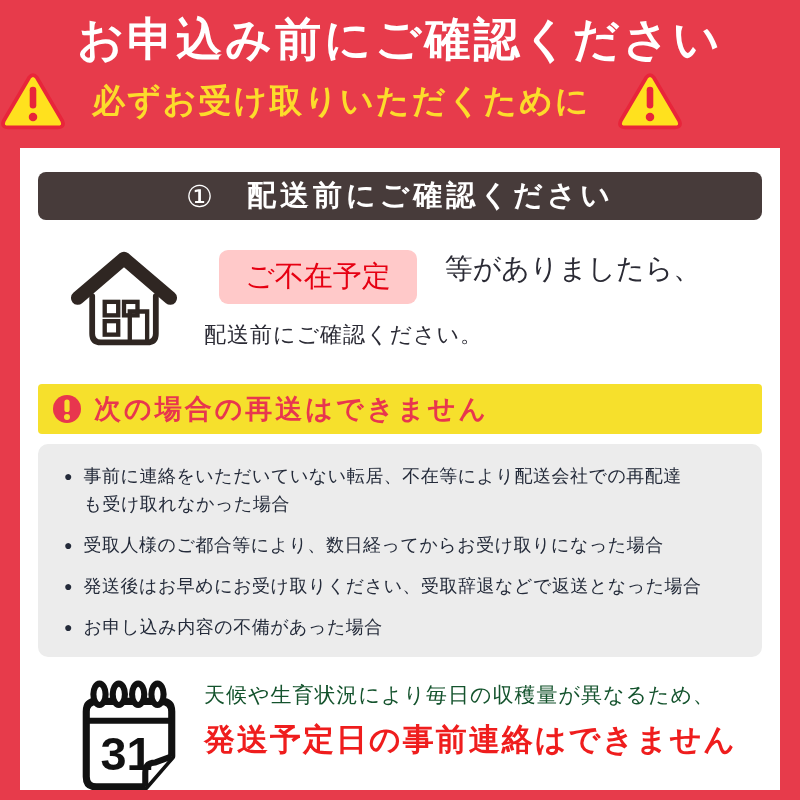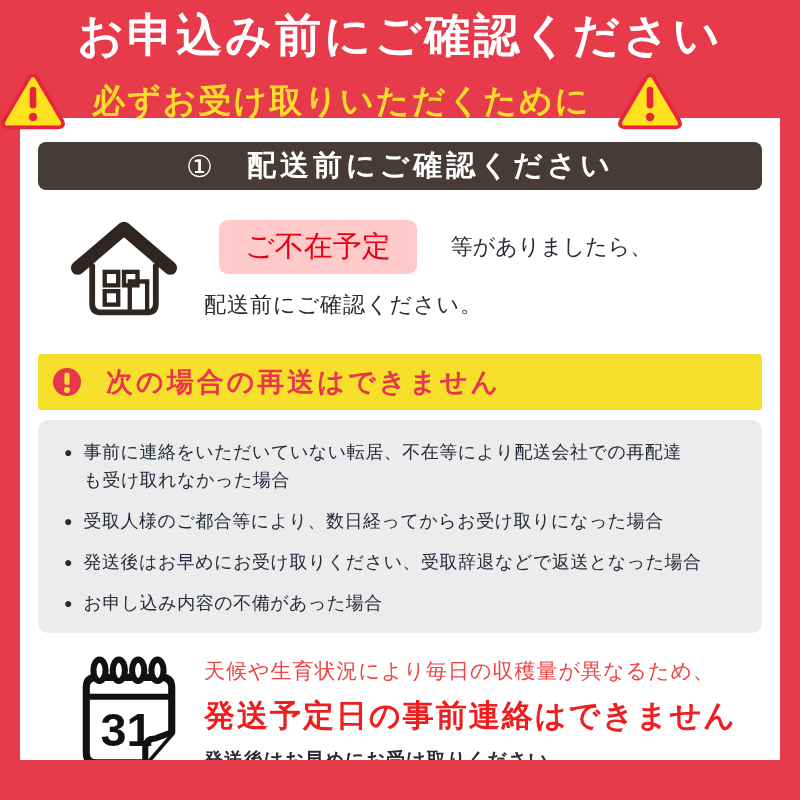--- a/index.html
+++ b/index.html
@@ -3,21 +3,21 @@
 <meta charset="utf-8">
 <style>
   html,body{margin:0;padding:0;}
   body{
     width:800px;height:800px;overflow:hidden;
     background:#e73b4b;
     font-family:"Liberation Sans","DejaVu Sans",sans-serif;
     -webkit-font-smoothing:antialiased;
   }
   
-  .top-area{height:118px;font-family:Liberation Mono, monospace;}
+  .top-area{height:148px;}
   .main-title{
     text-align:center;color:#ffffff;font-size:46px;font-weight:900;
     letter-spacing:3px;padding-top:12px;line-height:1.2;white-space:nowrap;
   }
   .subtitle-row{
     display:flex;align-items:center;justify-content:flex-start;gap:26px;margin-top:4px;
   }
   .warning-triangle{width:66px;height:60px;flex:0 0 auto;}
   .subtitle{
     color:#fcdc2b;font-size:33px;font-weight:800;letter-spacing:2px;white-space:nowrap;
@@ -30,53 +30,53 @@
   .dark-banner{
     margin-top:24px;height:48px;background:#473b3a;border-radius:8px;
     display:flex;align-items:center;justify-content:center;gap:34px;color:#ffffff;
   }
   .dark-banner .num{font-size:30px;font-weight:400;}
   .dark-banner .txt{font-size:29px;font-weight:700;letter-spacing:4px;white-space:nowrap;}
   
   .contact-row{display:flex;margin-top:24px;padding-left:28px;}
   .house-wrap{width:116px;flex:0 0 auto;}
   .contact-body{margin-left:22px;padding-top:6px;}
-  .tags-row{display:flex;align-items:center;gap:30px;padding-left:15px;}
+  .tags-row{display:flex;gap:24px;padding-left:15px;}
   .tag{
     background:#ffc9c9;border-radius:9px;height:54px;
     display:flex;align-items:center;justify-content:center;
     color:#e60012;font-size:29px;font-weight:500;padding:0 26px;white-space:nowrap;
   }
-  .tags-suffix{font-size:22px;color:#2b2b35;margin-left:4px;white-space:nowrap;}
+  .tags-suffix{font-size:28px;color:#2b2b35;margin-left:4px;white-space:nowrap;}
   .contact-line2{margin-top:16px;font-size:22px;color:#2b2b35;letter-spacing:1px;}
   
   .yellow-banner{
-    margin-top:28px;height:56px;background:#f6e02c;border-radius:4px;
-    display:flex;align-items:center;padding:0 14px;gap:24px;
+    margin-top:28px;height:50px;background:#f6e02c;border-radius:4px;
+    display:flex;align-items:center;padding:0 14px;gap:12px;
   }
   .alert-circle{width:30px;height:30px;flex:0 0 auto;}
   .yellow-banner .txt{
     color:#e8364e;font-size:27px;font-weight:800;letter-spacing:3px;white-space:nowrap;
   }
   
   .gray-panel{
     margin-top:10px;background:#ececec;border-radius:10px;padding:18px 26px 16px 26px;
   }
   .bullet{display:flex;gap:11px;margin-top:13px;}
   .bullet:first-child{margin-top:0;}
   .bullet-dot{font-size:14px;color:#242b3a;line-height:28px;flex:0 0 auto;}
   .bullet-text{
     font-size:18px;color:#242b3a;line-height:28px;letter-spacing:0.5px;
     white-space:pre-line;
   }
   
   .ship-row{display:flex;margin-top:22px;padding-left:40px;align-items:flex-start;}
   .calendar-wrap{width:102px;flex:0 0 auto;}
   .ship-body{margin-left:24px;padding-top:2px;}
-  .ship-line1{font-size:21px;color:#ef4444;letter-spacing:1px;white-space:nowrap;font-family:Liberation Mono, monospace;}
+  .ship-line1{font-size:21px;color:#14532d;letter-spacing:1px;white-space:nowrap;font-family:Liberation Mono, monospace;}
   .ship-line2{
     margin-top:10px;font-size:31px;font-weight:700;color:#ef1d1d;
     letter-spacing:2px;white-space:nowrap;
   }
   .ship-line3{
     margin-top:10px;display:inline-block;position:relative;z-index:0;
     font-size:19px;font-weight:700;color:#2b2b35;letter-spacing:1px;white-space:nowrap;
   }
   .ship-line3::after{
     content:"";position:absolute;left:-8px;right:-8px;bottom:-3px;height:12px;
@@ -168,17 +168,16 @@
         <ellipse cx="21" cy="15" rx="6" ry="10.5" fill="#ffffff" stroke="#111111" stroke-width="6"></ellipse>
         <ellipse cx="40" cy="15" rx="6" ry="10.5" fill="#ffffff" stroke="#111111" stroke-width="6"></ellipse>
         <ellipse cx="59" cy="15" rx="6" ry="10.5" fill="#ffffff" stroke="#111111" stroke-width="6"></ellipse>
         <ellipse cx="78" cy="15" rx="6" ry="10.5" fill="#ffffff" stroke="#111111" stroke-width="6"></ellipse>
         <text x="22" y="89" font-size="46" font-weight="bold" fill="#111111" font-family="'Liberation Sans','DejaVu Sans',sans-serif">31</text>
       </svg>
     </div>
     <div class="ship-body">
       <div class="ship-line1">天候や生育状況により毎日の収穫量が異なるため、</div>
       <div class="ship-line2">発送予定日の事前連絡はできません</div>
-      <span class="ship-line3">発送後はお早めにお受け取りください。</span>
     </div>
   </div>
 
 </div>
 
 </body></html>

